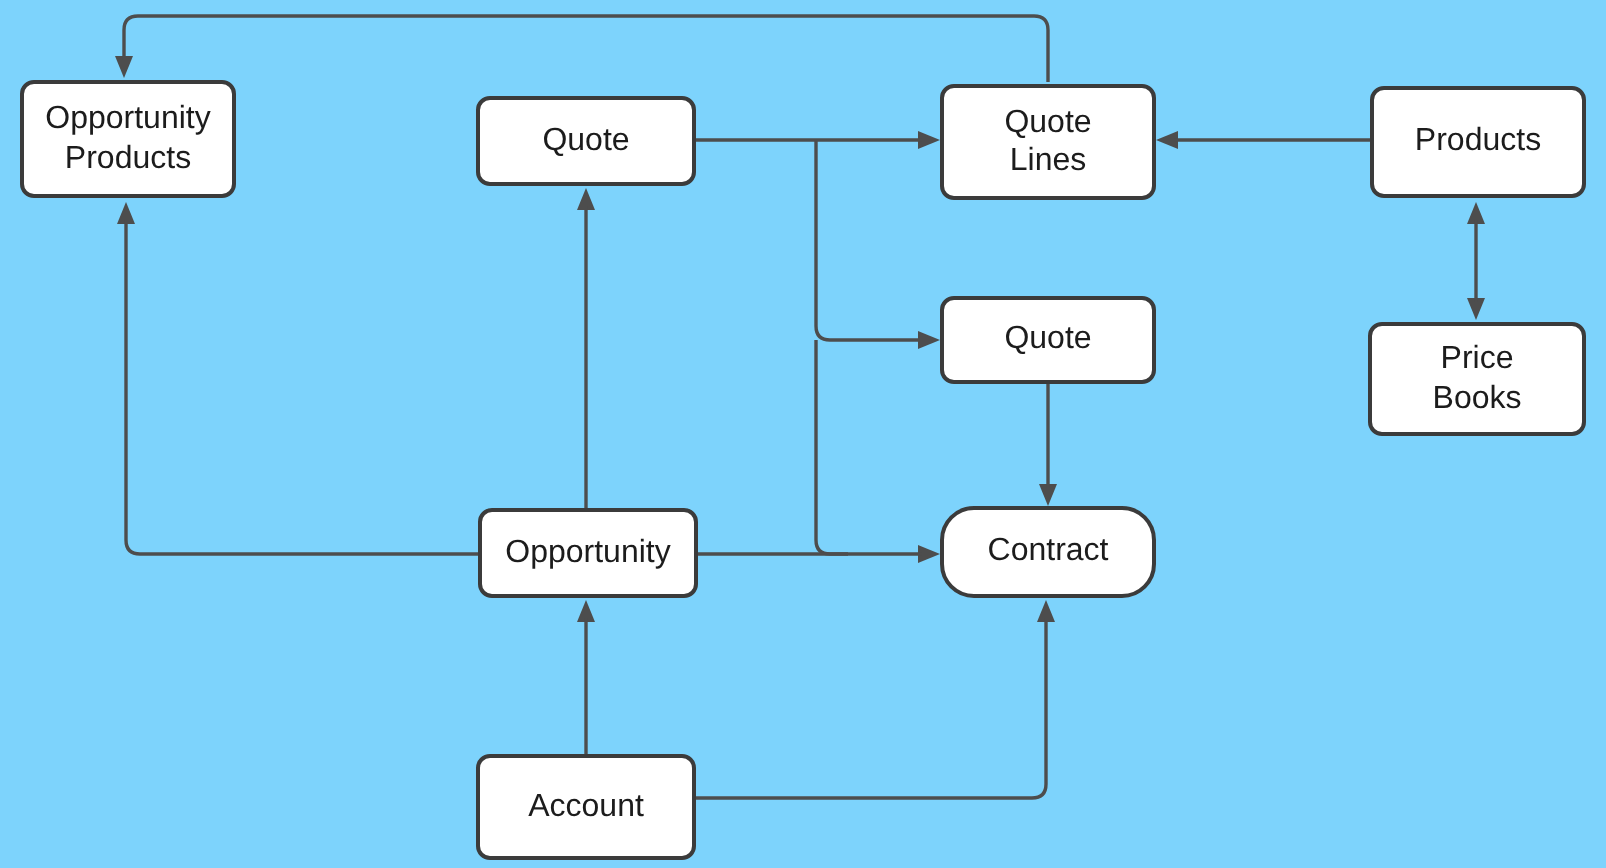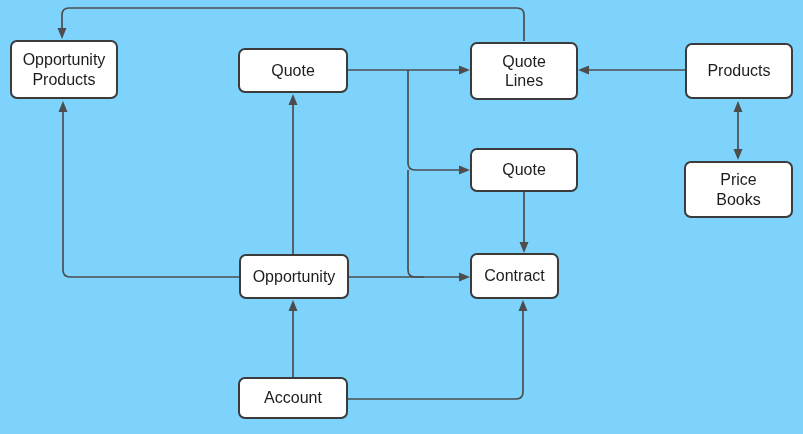--- a/index.html
+++ b/index.html
@@ -113,19 +113,19 @@
     <div class="node" style="left: 684px; top: 161px; width: 109px; height: 57px; align-items: center;">
       <span>Price
 Books</span>
     </div>
     <div class="node" style="left: 470px; top: 148px; width: 108px; height: 44px;">
       <span>Quote</span>
     </div>
     <div class="node" style="left: 239px; top: 254px; width: 110px; height: 45px;">
       <span>Opportunity</span>
     </div>
-    <div class="node" style="left: 470px; top: 253px; width: 89px; height: 46px;">
+    <div class="node" style="left: 470px; top: 253px; width: 108px; height: 46px; border-radius: 17px;">
       <span>Contract</span>
     </div>
-    <div class="node" style="left: 238px; top: 377px; width: 110px; height: 42px;">
+    <div class="node" style="left: 238px; top: 377px; width: 110px; height: 53px;">
       <span>Account</span>
     </div>
   </div>
 
 </body></html>

